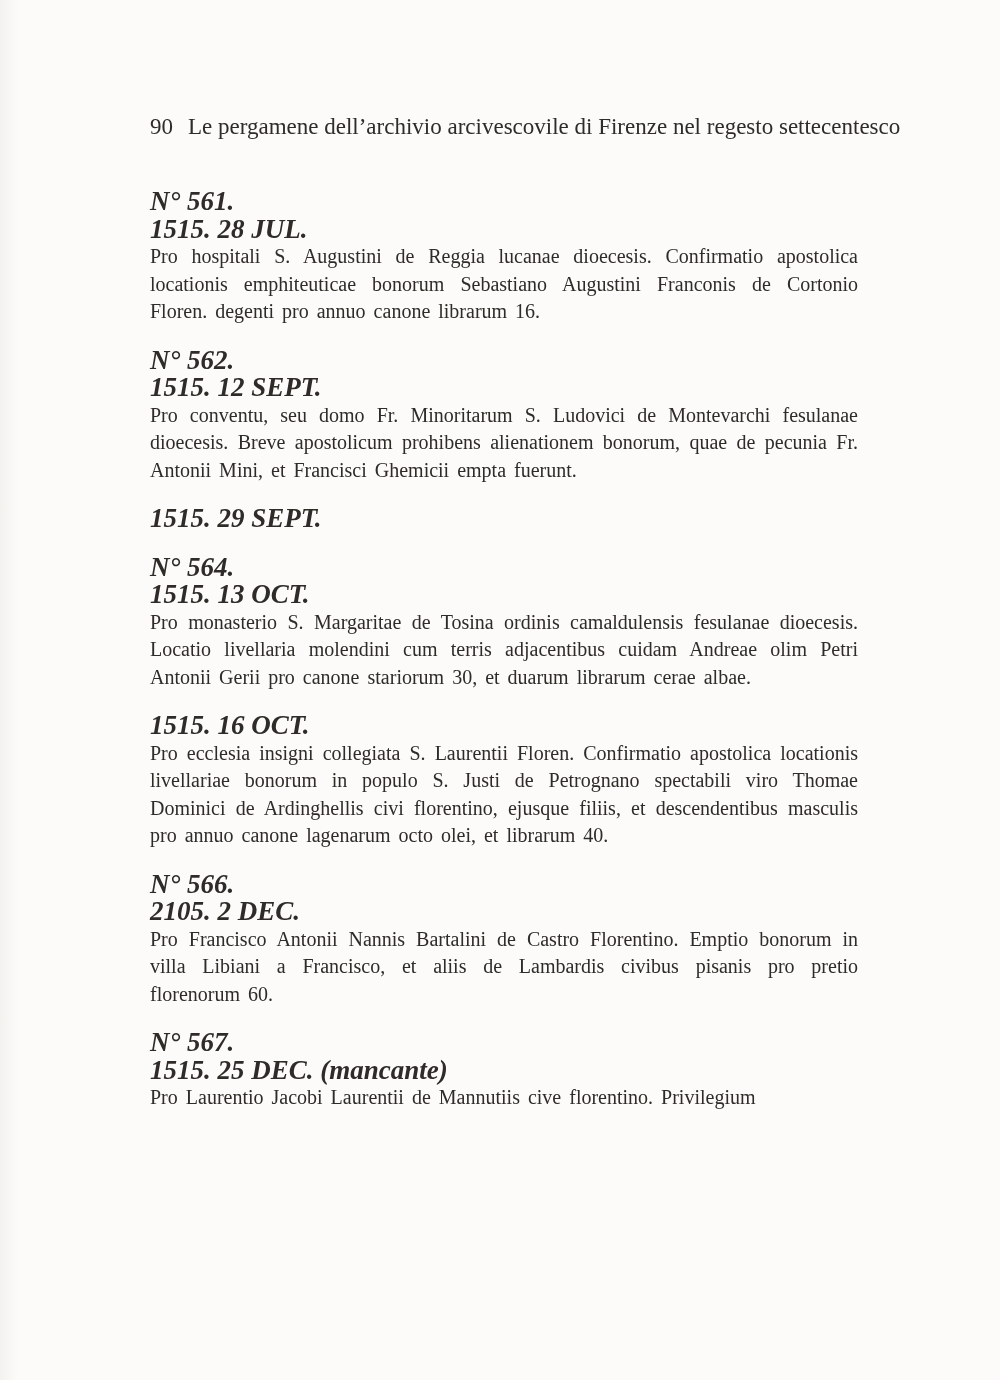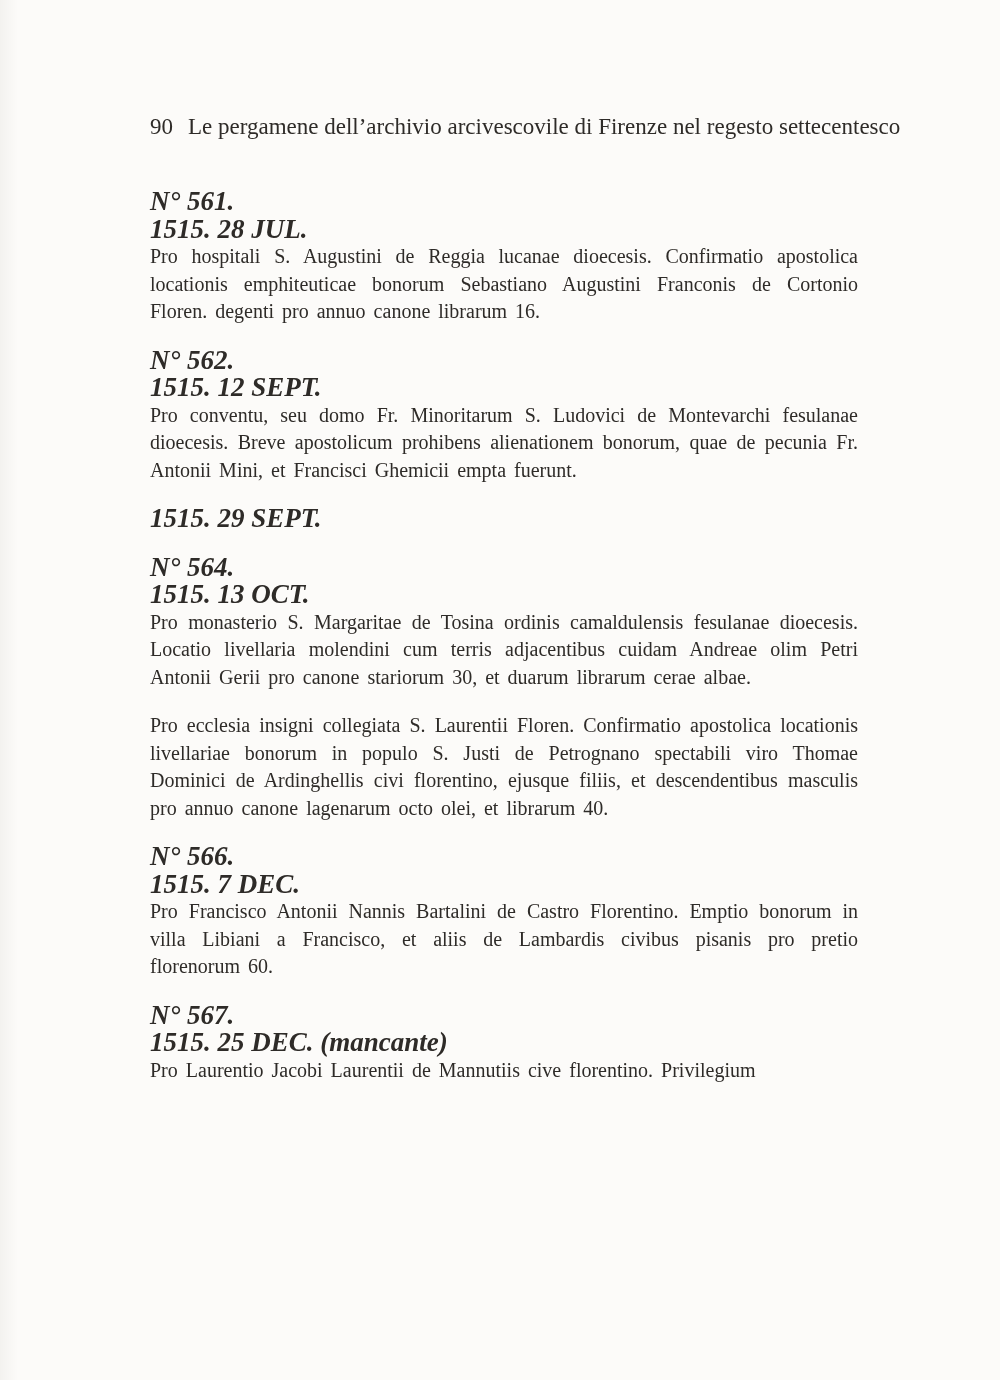--- a/index.html
+++ b/index.html
@@ -72,26 +72,27 @@
       <div class="entry-date">1515. 29 SEPT.</div>
     </section>
 
     <section class="entry">
       <div class="entry-number">N° 564.</div>
       <div class="entry-date">1515. 13 OCT.</div>
       <p class="entry-description">Pro monasterio S. Margaritae de Tosina ordinis camaldulensis fesulanae dioecesis. Locatio livellaria molendini cum terris adjacentibus cuidam Andreae olim Petri Antonii Gerii pro canone stariorum 30, et duarum librarum cerae albae.</p>
     </section>
 
     <section class="entry">
+      <div class="entry-date">1515. 16 OCT.</div>
       <p class="entry-description">Pro ecclesia insigni collegiata S. Laurentii Floren. Confirmatio apostolica locationis livellariae bonorum in populo S. Justi de Petrognano spectabili viro Thomae Dominici de Ardinghellis civi florentino, ejusque filiis, et descendentibus masculis pro annuo canone lagenarum octo olei, et librarum 40.</p>
     </section>
 
     <section class="entry">
       <div class="entry-number">N° 566.</div>
-      <div class="entry-date">1515. 7 DEC.</div>
+      <div class="entry-date">2105. 2 DEC.</div>
       <p class="entry-description">Pro Francisco Antonii Nannis Bartalini de Castro Florentino. Emptio bonorum in villa Libiani a Francisco, et aliis de Lambardis civibus pisanis pro pretio florenorum 60.</p>
     </section>
 
     <section class="entry">
       <div class="entry-number">N° 567.</div>
       <div class="entry-date">1515. 25 DEC. (mancante)</div>
       <p class="entry-description">Pro Laurentio Jacobi Laurentii de Mannutiis cive florentino. Privilegium</p>
     </section>
 
   </div>

